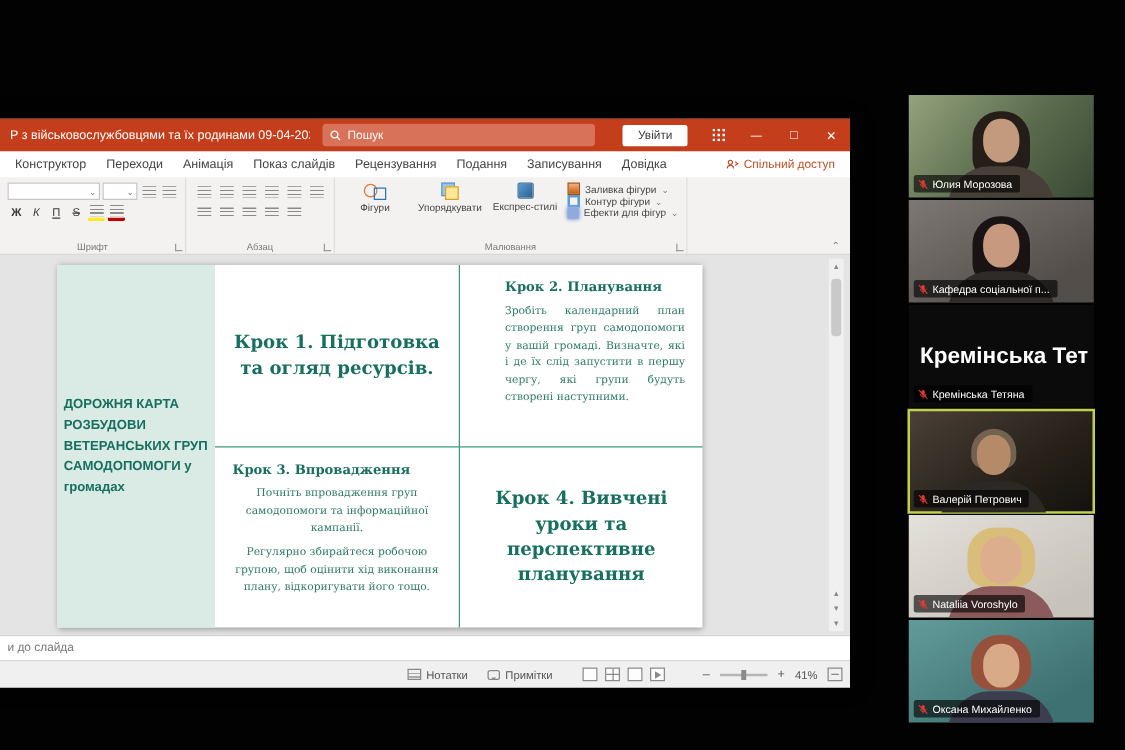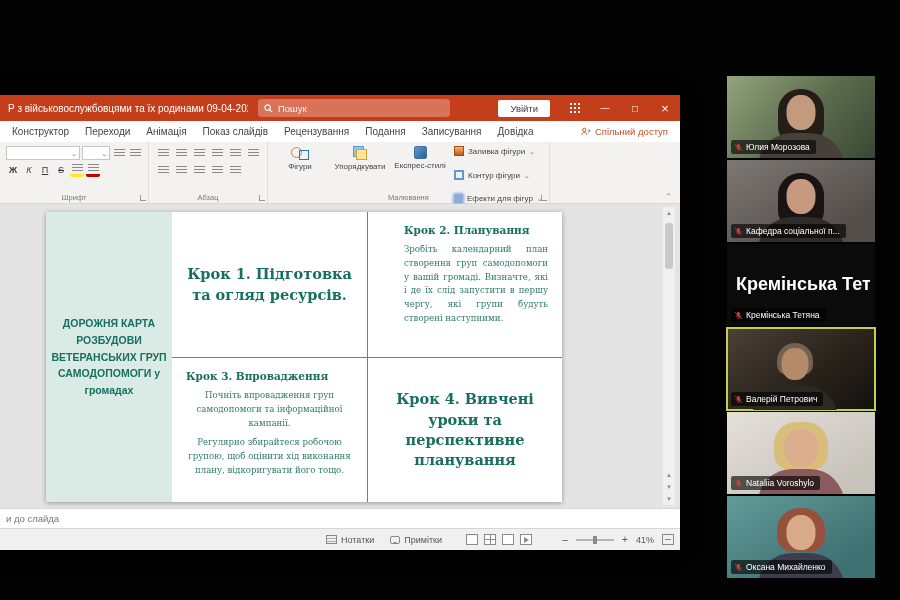--- a/index.html
+++ b/index.html
@@ -11,21 +11,21 @@
   html,body{width:900px;height:600px;}
   body{background:#000; font-family:"Liberation Sans",sans-serif; overflow:hidden; position:relative;}
 
   .stage{position:absolute; inset:0; width:900px; height:600px; background:#020202;}
 
   
   .ppt{position:absolute; left:0; top:95px; width:680px; height:455px; display:flex; flex-direction:column; box-shadow:0 0 14px rgba(0,0,0,.7); background:#f3f2f1;}
 
   .titlebar{height:26px; background:var(--ppt-red); display:flex; align-items:center; color:#fff; font-size:10px; padding:0 0 0 8px; position:relative; flex:0 0 auto;}
   .title{white-space:nowrap; overflow:hidden; max-width:240px;}
-  .searchbox{position:absolute; left:258px; top:4px; width:192px; height:18px; background:var(--ppt-red-light); border-radius:3px; display:flex; align-items:center; padding:0 6px; gap:5px;}
+  .searchbox{position:absolute; left:258px; top:4px; width:218px; height:18px; background:var(--ppt-red-light); border-radius:3px; display:flex; align-items:center; padding:0 6px; gap:5px;}
   .searchbox input{flex:1; background:transparent; border:none; outline:none; color:#fff; font-size:9.5px; font-family:"Liberation Sans",sans-serif;}
   .searchbox input::placeholder{color:rgba(255,255,255,.95);}
   .tb-right{margin-left:auto; display:flex; align-items:center; height:100%;}
   .signin{background:#fff; color:#3b3b3b; border:none; border-radius:2px; font-size:9.5px; padding:3px 12px; margin-right:10px; cursor:pointer; font-family:"Liberation Sans",sans-serif;}
   .winbtn{width:30px; height:100%; display:flex; align-items:center; justify-content:center; color:#fff; font-size:11px;}
   .btn-min::before{content:"—"; font-size:9px;}
   .btn-max::before{content:"□"; font-size:10px;}
   .btn-close::before{content:"×"; font-size:13px;}
 
   .tabsrow{height:21px; background:#fff; display:flex; align-items:center; font-size:10px; color:#444; padding-left:4px; flex:0 0 auto;}
@@ -49,36 +49,36 @@
 
   .drawwrap{display:flex; gap:8px;}
   .bigbtn{display:flex; flex-direction:column; align-items:center; gap:2px; font-size:8px; color:#444; width:52px; text-align:center; cursor:pointer;}
   .ic-shapes{width:18px; height:14px; position:relative;}
   .ic-shapes::before{content:""; position:absolute; left:0; top:1px; width:9px; height:9px; border:1.5px solid #e07a33; border-radius:50%;}
   .ic-shapes::after{content:""; position:absolute; right:0; bottom:0; width:8px; height:8px; border:1.5px solid #2e75b6;}
   .ic-arrange{width:14px; height:14px; position:relative;}
   .ic-arrange::before{content:""; position:absolute; left:0; top:0; width:9px; height:9px; background:#9dc3e6; border:1px solid #5b9bd5;}
   .ic-arrange::after{content:""; position:absolute; right:0; bottom:0; width:9px; height:9px; background:#ffe699; border:1px solid #d6a520;}
   .ic-styles{width:13px; height:13px; background:linear-gradient(135deg,#5b9bd5,#2e5f8a); border:1px solid #41719c; border-radius:2px;}
-  .smallrows{display:flex; flex-direction:column; gap:14px; justify-content:center;}
+  .smallrows{display:flex; flex-direction:column; gap:0; justify-content:center;}
   .srow{display:flex; align-items:center; gap:4px; font-size:8px; color:#444; cursor:pointer; white-space:nowrap;}
   .ic-fill{width:10px; height:10px; background:linear-gradient(#f4b183,#c55a11); border:1px solid #a65010;}
   .ic-outline{width:10px; height:10px; border:2px solid #5b9bd5;}
   .ic-effects{width:9px; height:9px; background:#8faadc; box-shadow:0 0 3px 1px #8faadc; border-radius:1px;}
   .ic-find{width:9px; height:9px; border:1.5px solid #666; border-radius:50%; position:relative;}
   .ic-find::after{content:""; position:absolute; right:-4px; bottom:-3px; width:5px; height:1.5px; background:#666; transform:rotate(45deg);}
   .ic-replace::before{content:"⇄"; font-size:9px; color:#666;}
   .ic-select{width:8px; height:8px; border:1px dashed #777;}
   .collapse{margin-left:auto; align-self:flex-end; padding:2px 8px; color:#777; font-size:8px;}
   .collapse::before{content:"⌃";}
 
   .slidearea{flex:1; background:#e4e4e4; position:relative; overflow:hidden;}
   .slide{position:absolute; left:46px; top:8px; width:516px; height:290px; background:#fff; box-shadow:0 1px 5px rgba(0,0,0,.35); display:flex;}
   .band{width:126px; background:var(--slide-band-bg); display:flex; align-items:center; justify-content:center; padding:8px 5px;}
-  .band-text{color:var(--slide-teal); font-weight:bold; font-size:10.5px; text-align:center; line-height:1.6;}
+  .band-text{color:var(--slide-teal); font-weight:bold; font-size:10.5px; line-height:1.6;}
   .cells{flex:1; display:grid; grid-template-columns:1fr 1fr; grid-template-rows:1fr 1fr;}
   .cell{position:relative; padding:12px 14px; font-family:"DejaVu Serif",serif;}
   .cell.c2{border-left:1px solid var(--cell-line);padding-left:36px;}
   .cell.c3{border-top:1px solid var(--cell-line);}
   .cell.c4{border-left:1px solid var(--cell-line); border-top:1px solid var(--cell-line);}
   .cell.center{display:flex; align-items:center; justify-content:center;}
   .bigstep{font-size:14.5px; font-weight:bold; color:var(--slide-teal); text-align:center; line-height:1.4;}
   .steph{font-size:10.5px; font-weight:bold; color:var(--slide-teal); margin-bottom:7px;}
   .stepb{font-size:8.6px; color:#2F7A68; line-height:1.6; text-align:justify;}
   .stepb.centered{text-align:center; margin-bottom:6px;}

